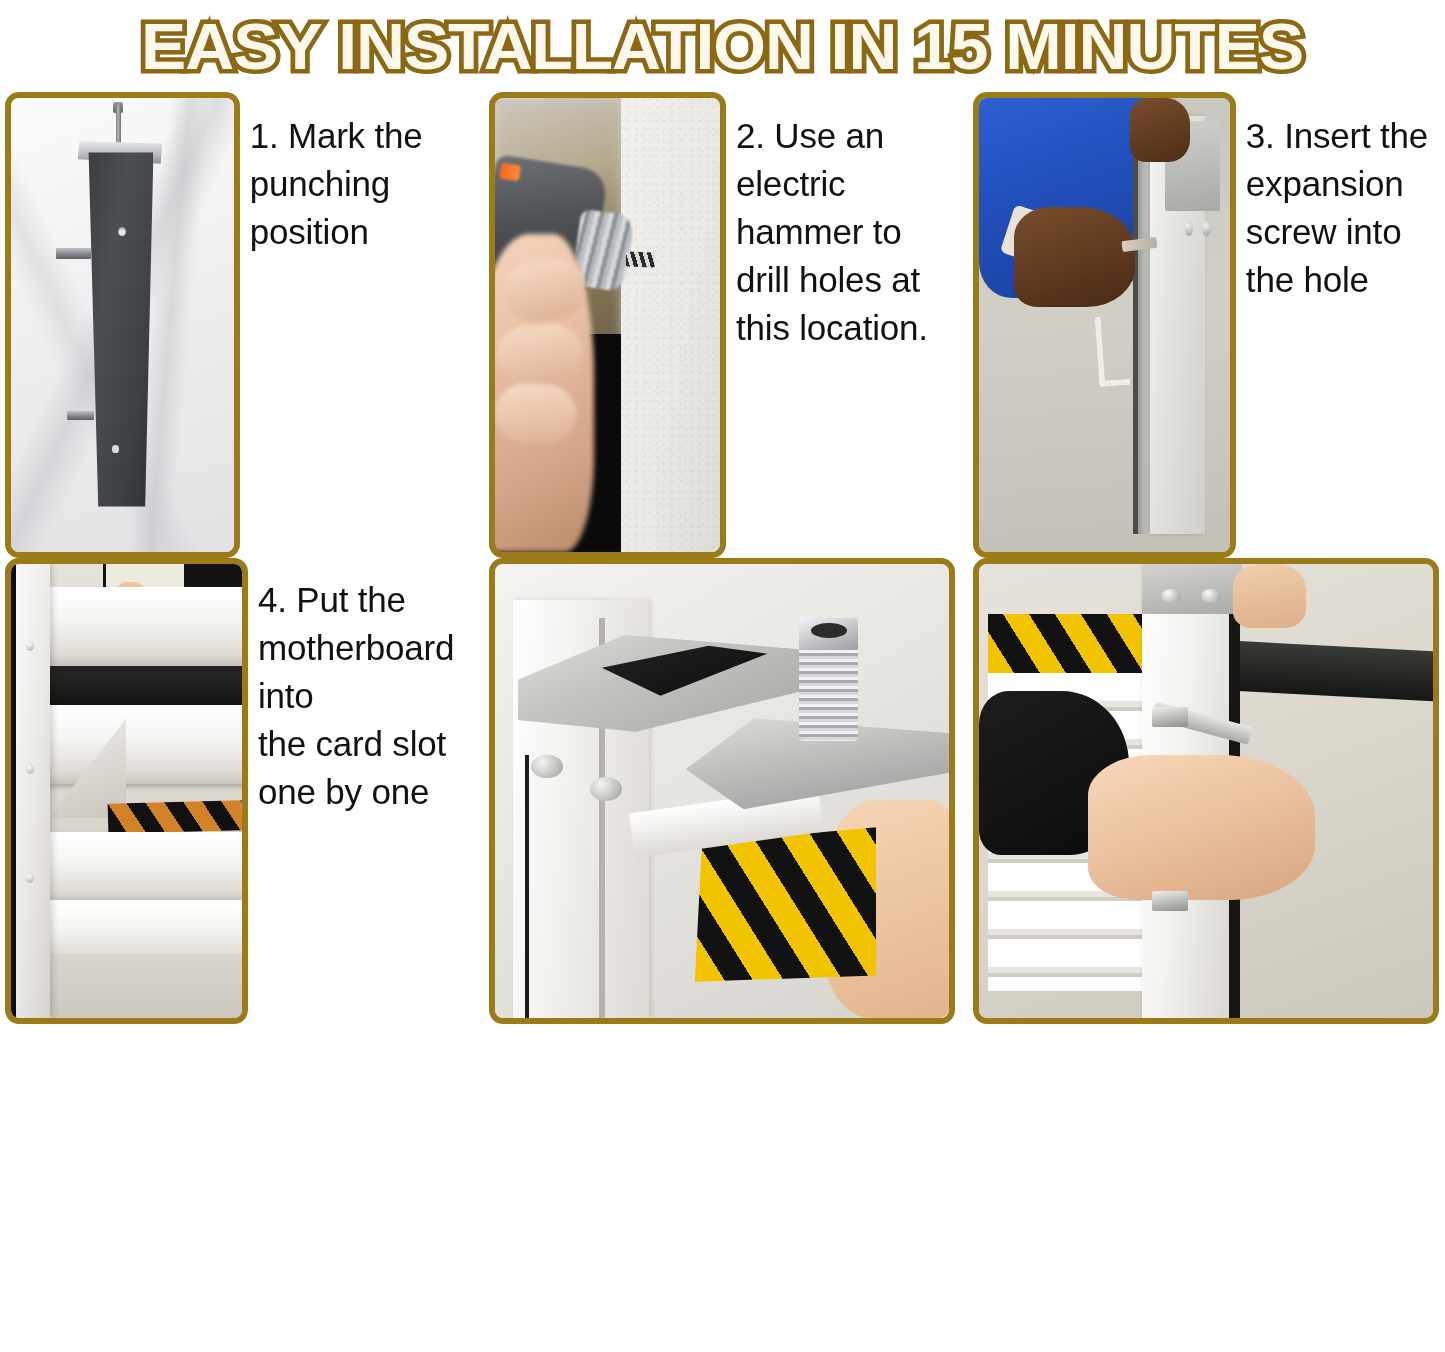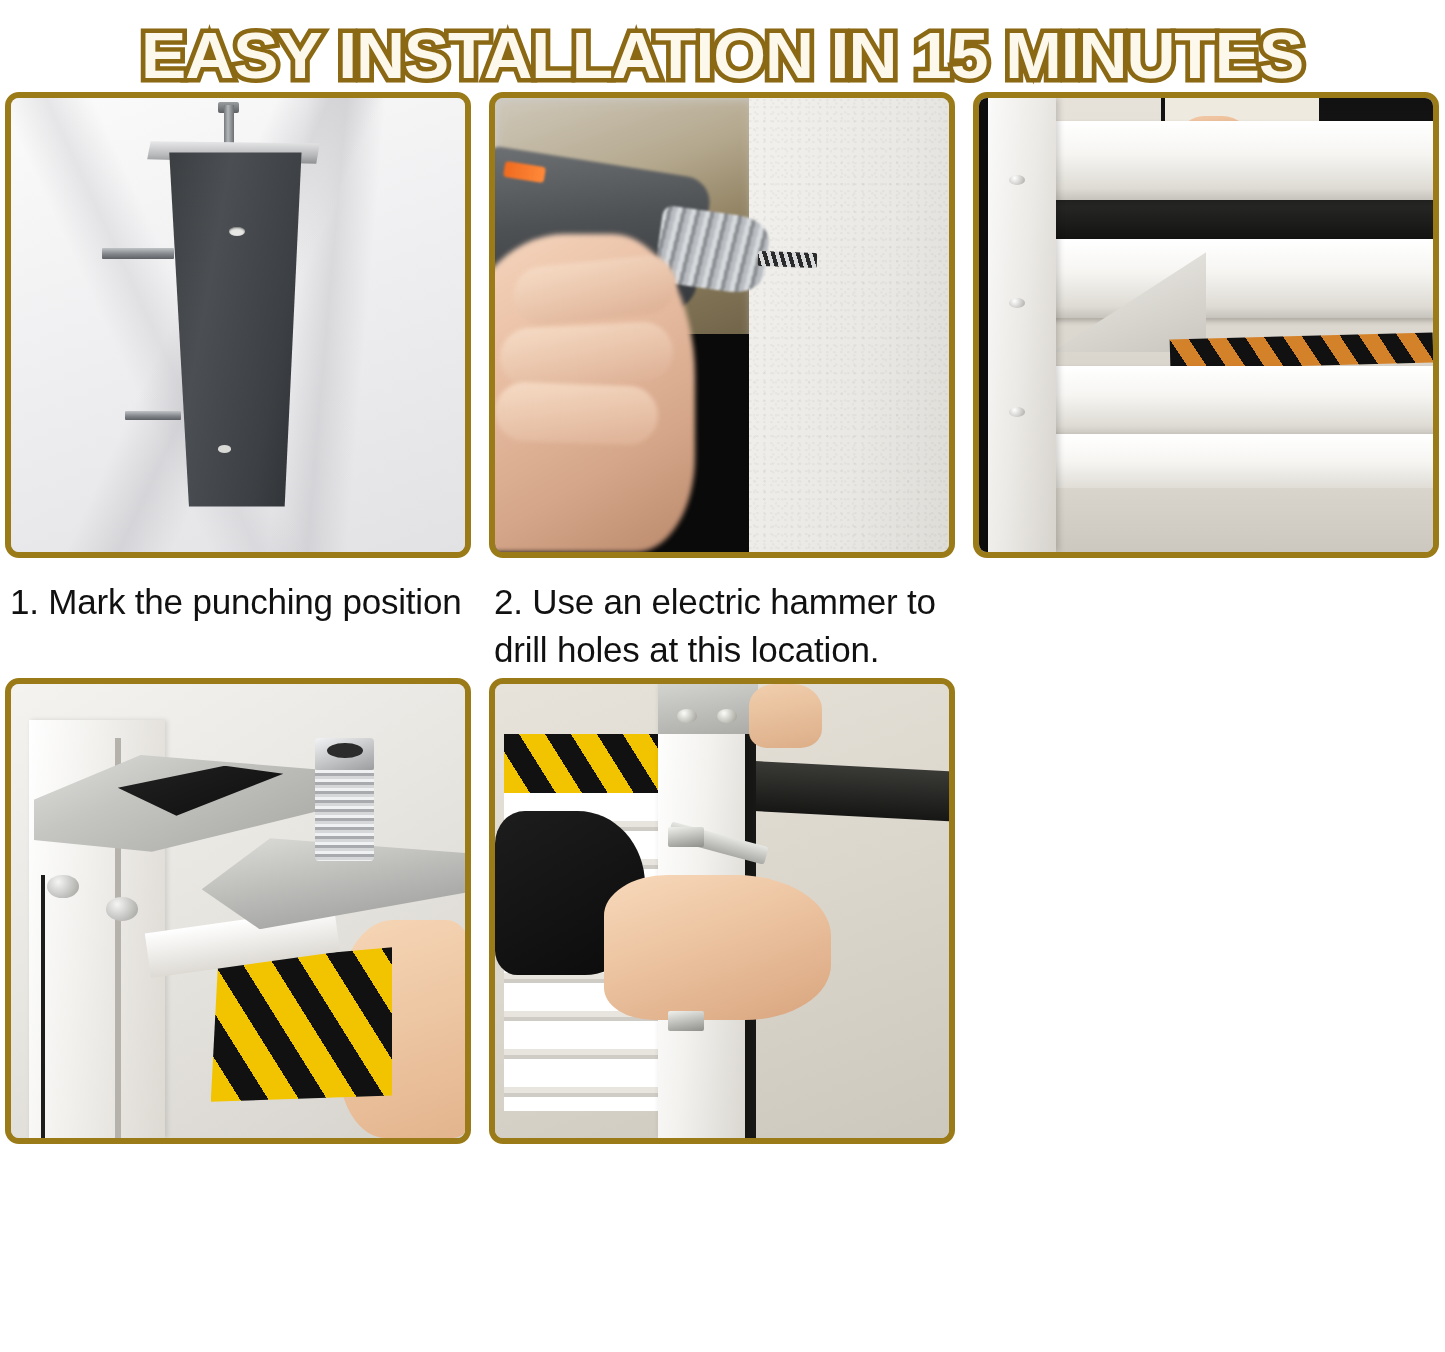--- a/index.html
+++ b/index.html
@@ -13,23 +13,23 @@
     font-family: "Liberation Sans", sans-serif;
     overflow: hidden;
     position: relative;
   }
 
   
   .title-banner {
     width: 1445px;
     height: 92px;
     display: flex;
-    align-items: flex-start;
+    align-items: center;
     justify-content: center;
-    padding-top: 20px;
+    padding-top: 2px;
     box-sizing: border-box;
   }
   .title-text {
     font-family: "Liberation Sans", sans-serif;
     font-weight: bold;
     font-size: 64px;
     line-height: 72px;
     letter-spacing: -1px;
     color: #FDF8EC;
     -webkit-text-stroke: 9px #8B6914;
@@ -46,21 +46,21 @@
     display: grid;
     grid-template-columns: 477px 477px 477px;
     grid-template-rows: auto auto;
     column-gap: 7px;
     row-gap: 0px;
     width: 1445px;
     box-sizing: border-box;
   }
   .step-cell {
     display: flex;
-    flex-direction: column;
+    flex-direction: row;
     width: 477px;
     box-sizing: border-box;
   }
 
   
   .photo-frame {
     width: 466px;
     height: 466px;
     margin: 0 auto 0 5px;
     border: 6px solid #9A7B18;
@@ -574,20 +574,41 @@
         <div class="p2-hand"></div>
         <div class="p2-finger1"></div>
         <div class="p2-finger2"></div>
         <div class="p2-finger3"></div>
       </div>
     </div>
     <div class="caption">2. Use an electric hammer to
 drill holes at this location.</div>
   </div>
 
+  <div class="step-cell row1">
+    <div class="photo-frame">
+      <div class="photo-inner">
+        <div class="p3-floor"></div>
+        <div class="p3-blue"></div>
+        <div class="p3-postdark"></div>
+        <div class="p3-postedge"></div>
+        <div class="p3-post"></div>
+        <div class="p3-plate"></div>
+        <div class="p3-screw1"></div>
+        <div class="p3-screw2"></div>
+        <div class="p3-cuff"></div>
+        <div class="p3-arm"></div>
+        <div class="p3-arm2"></div>
+        <div class="p3-tool"></div>
+        <div class="p3-allen"></div>
+      </div>
+    </div>
+    <div class="caption">3. Insert the expansion
+screw into the hole</div>
+  </div>
 
   <div class="step-cell row2">
     <div class="photo-frame">
       <div class="photo-inner">
         <div class="p4-bg"></div>
         <div class="p4-person"></div>
         <div class="p4-shirt"></div>
         <div class="p4-hand"></div>
         <div class="p4-gap" style="top:22%;height:9%;"></div>
         <div class="p4-board" style="top:5%;height:17%;"></div>
@@ -597,20 +618,22 @@
         <div class="p4-board" style="top:59%;height:15%;"></div>
         <div class="p4-board" style="top:74%;height:14%;"></div>
         <div class="p4-floor"></div>
         <div class="p4-colblack"></div>
         <div class="p4-col"></div>
         <div class="p4-colscrew" style="top:17%;"></div>
         <div class="p4-colscrew" style="top:44%;"></div>
         <div class="p4-colscrew" style="top:68%;"></div>
       </div>
     </div>
+    <div class="caption">4. Put the motherboard into
+the card slot one by one</div>
   </div>
 
   <div class="step-cell row2">
     <div class="photo-frame">
       <div class="photo-inner">
         <div class="p5-bg"></div>
         <div class="p5-hand"></div>
         <div class="p5-stripe"></div>
         <div class="p5-col"></div>
         <div class="p5-colline"></div>

